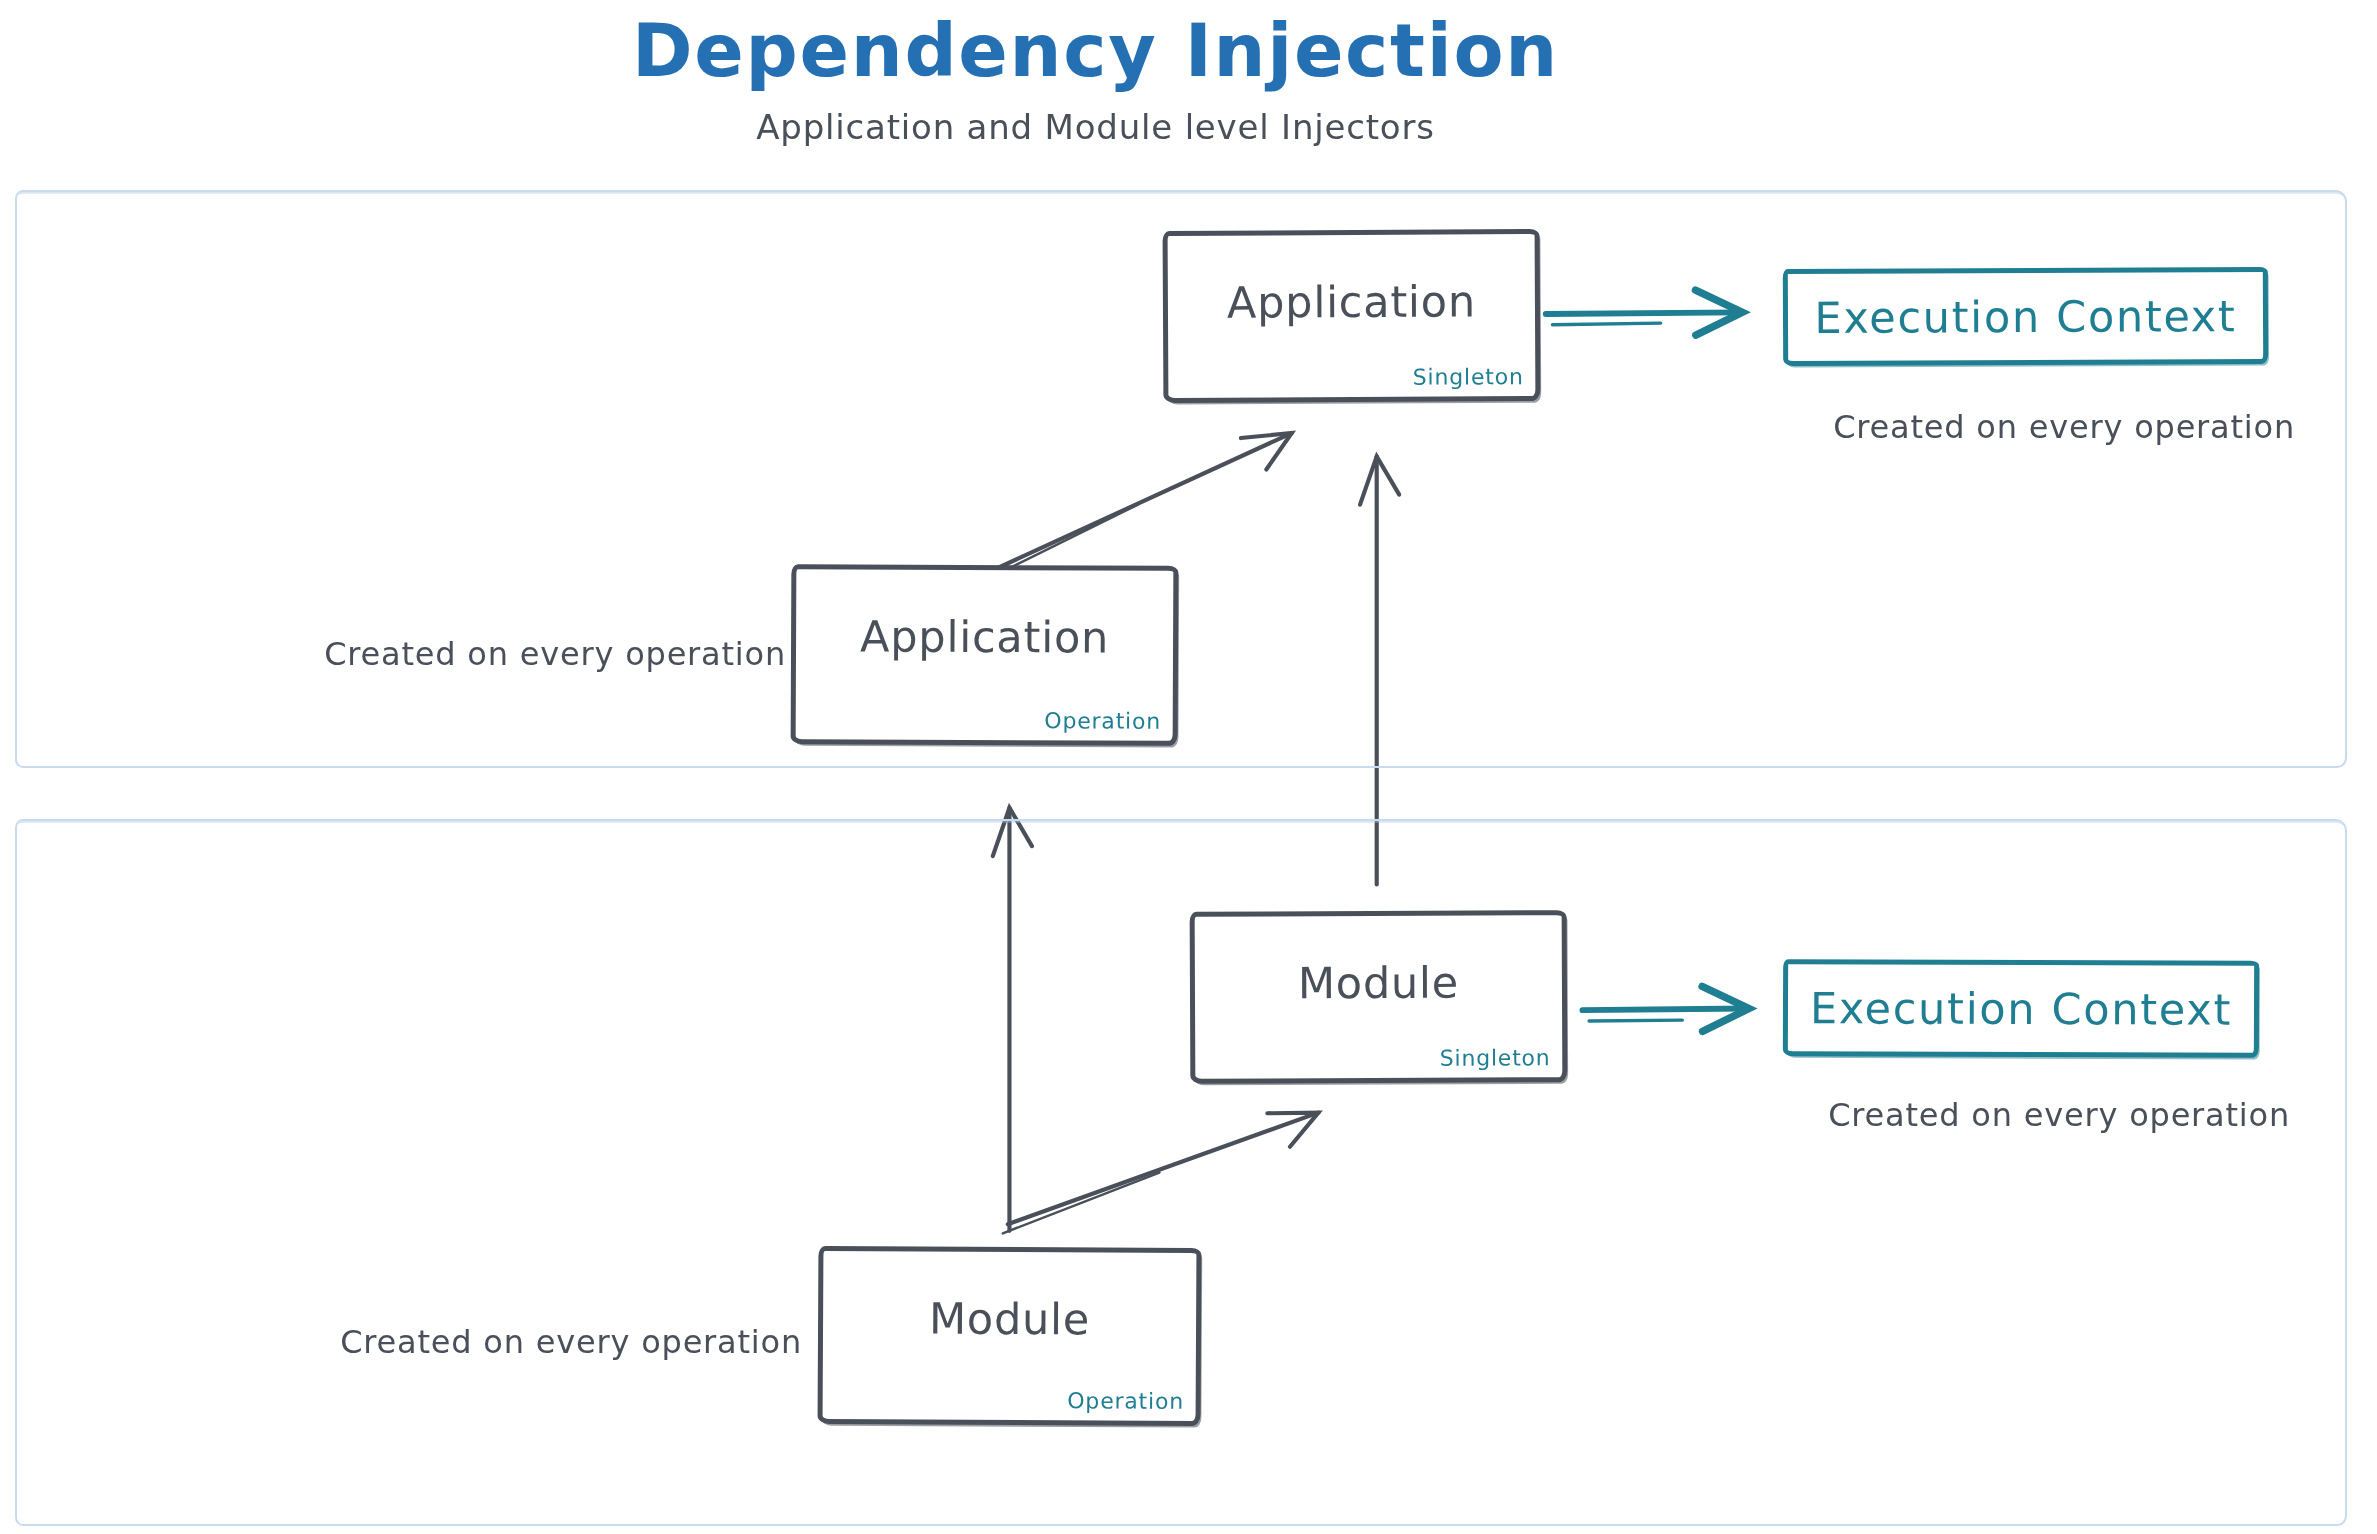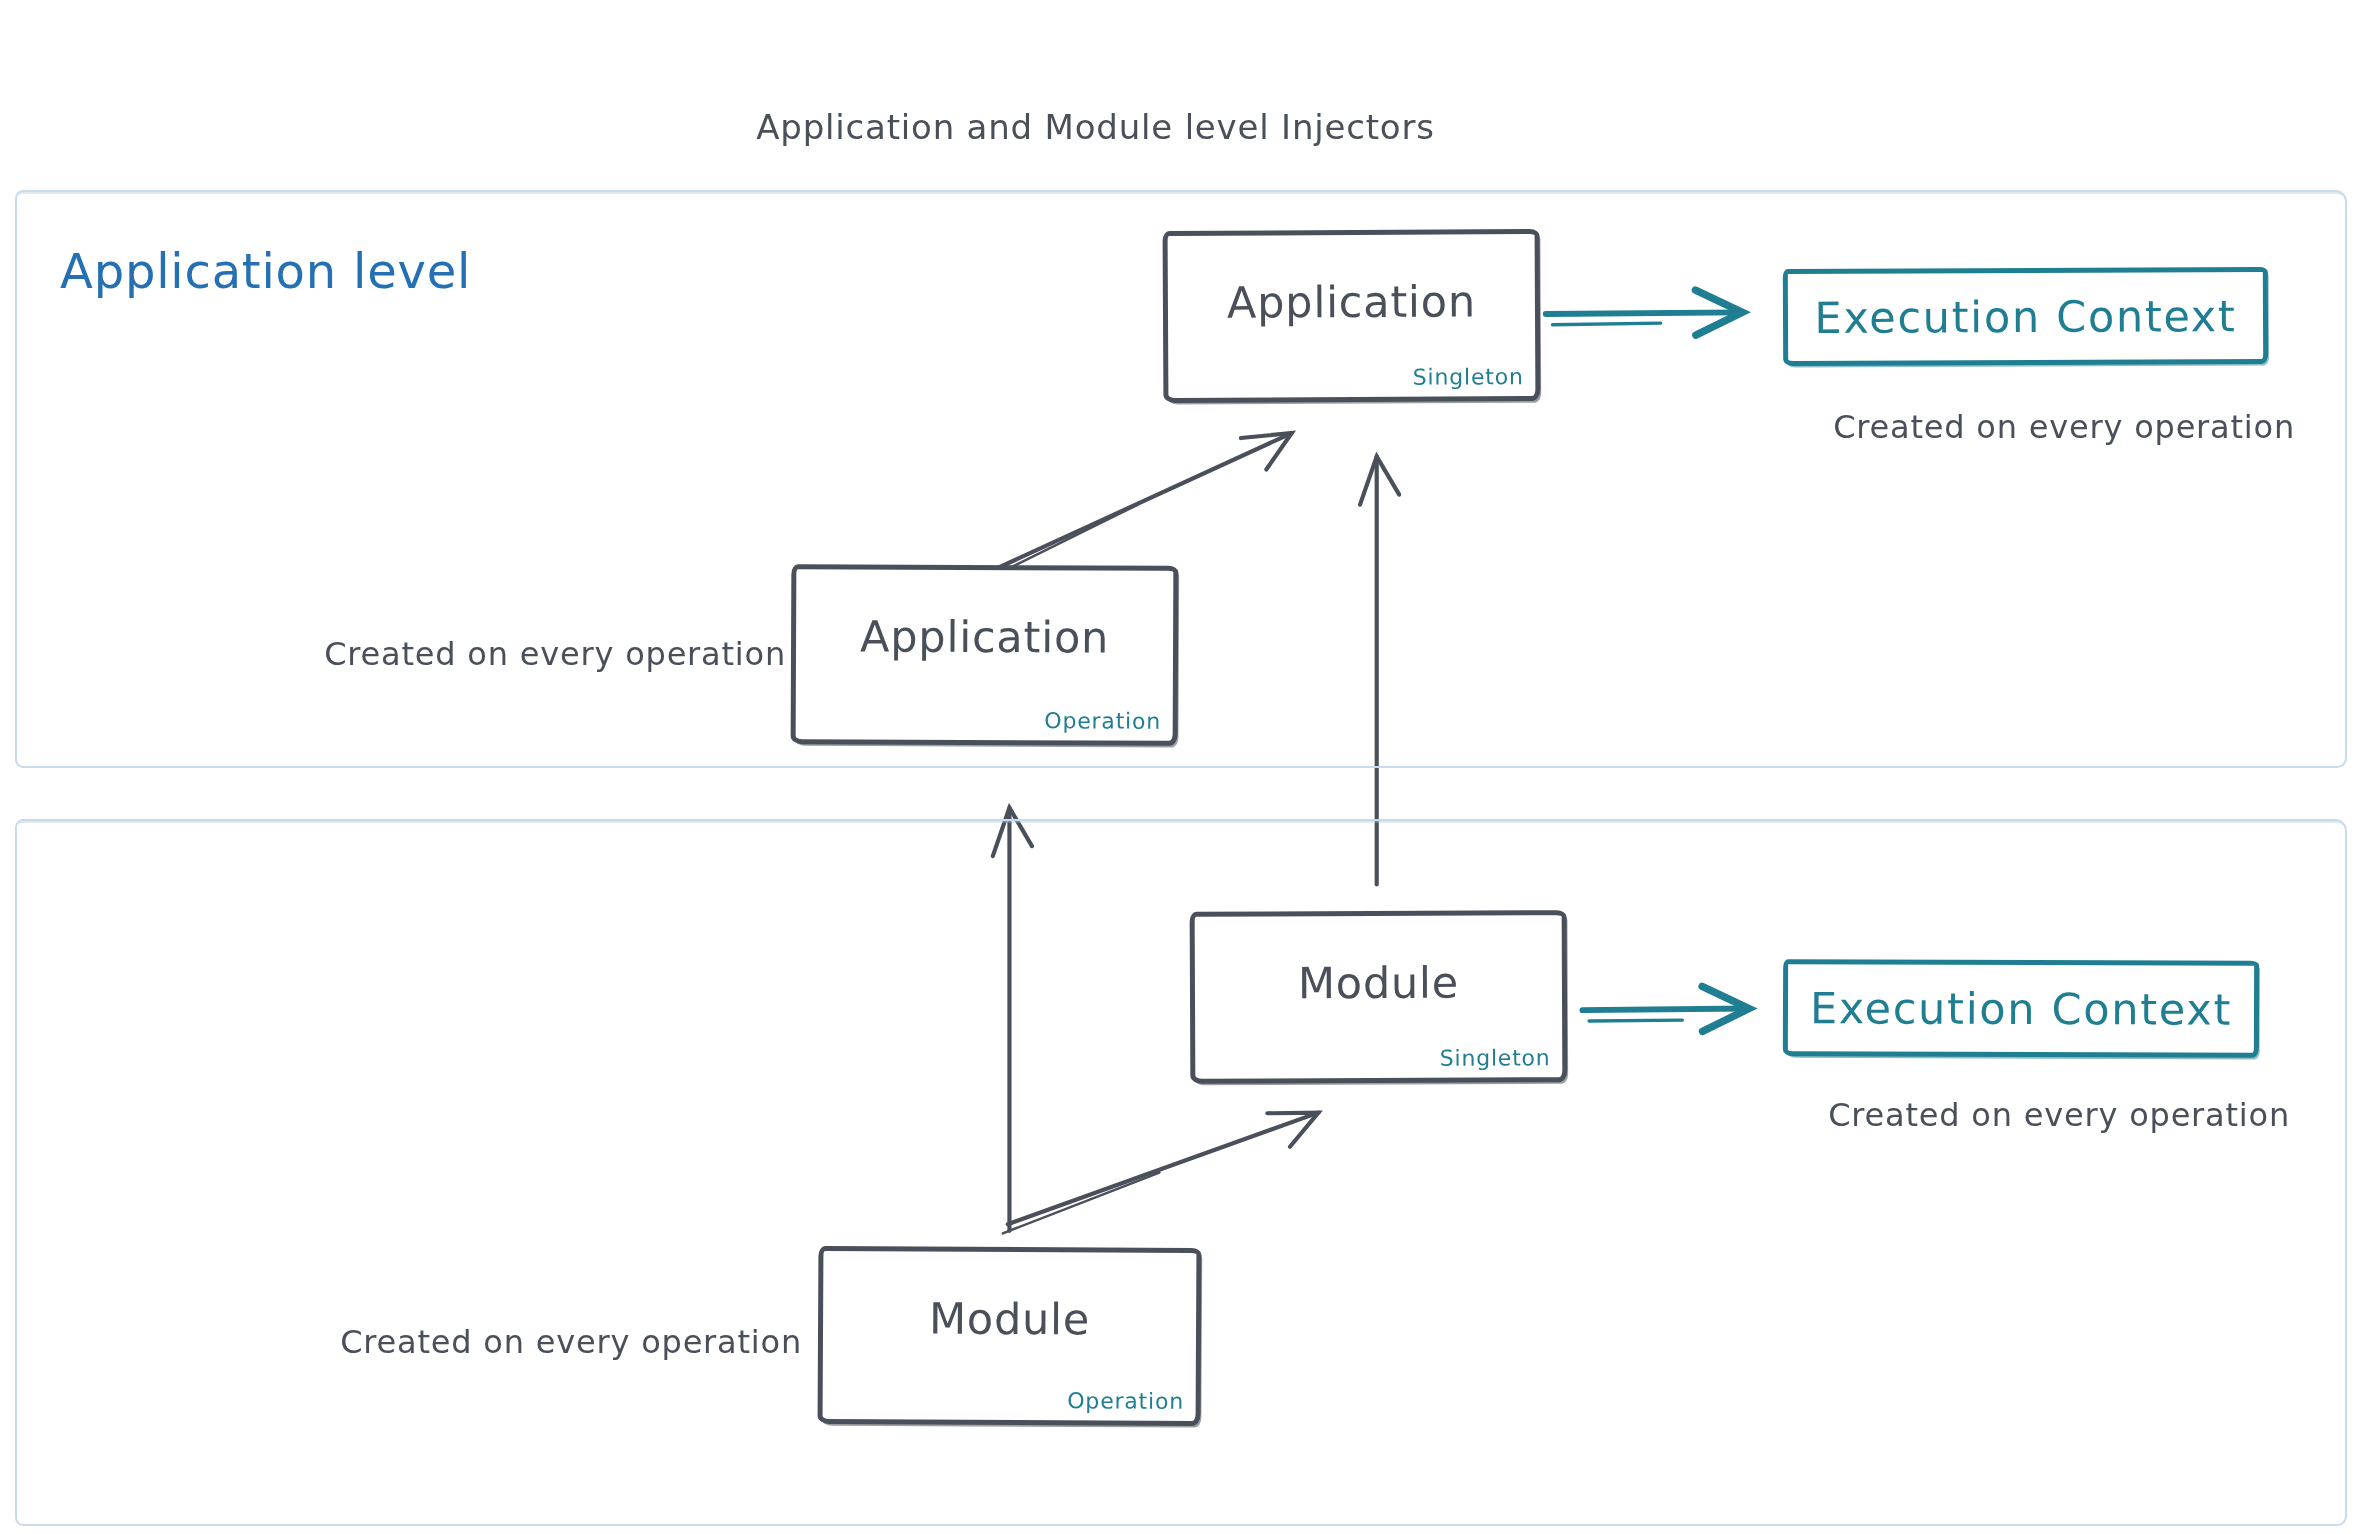--- a/index.html
+++ b/index.html
@@ -134,24 +134,24 @@
       <path class="arrow-teal" stroke-width="7" d="M1856,377 L2090,375" marker-end="url(#ah-teal)"></path>
       <path class="arrow-teal" stroke-width="4" d="M1864,390 L1994,388"></path>
     </g>
 
     <g>
       <path class="arrow-teal" stroke-width="7" d="M1900,1213 L2098,1211" marker-end="url(#ah-teal)"></path>
       <path class="arrow-teal" stroke-width="4" d="M1908,1226 L2020,1225"></path>
     </g>
   </svg>
 
+  <div class="abs page-title">Dependency Injection</div>
   <div class="abs page-subtitle">Application and Module level Injectors</div>
 
   <div class="abs section section-application"></div>
-  <div class="abs section-heading heading-application">Application level</div>
 
   <div class="abs sketchbox box-app-singleton">
     <div class="box-title">Application</div>
     <div class="box-tag">Singleton</div>
   </div>
 
   <div class="abs execbox exec-application">
     <div class="exec-label">Execution Context</div>
   </div>
 

